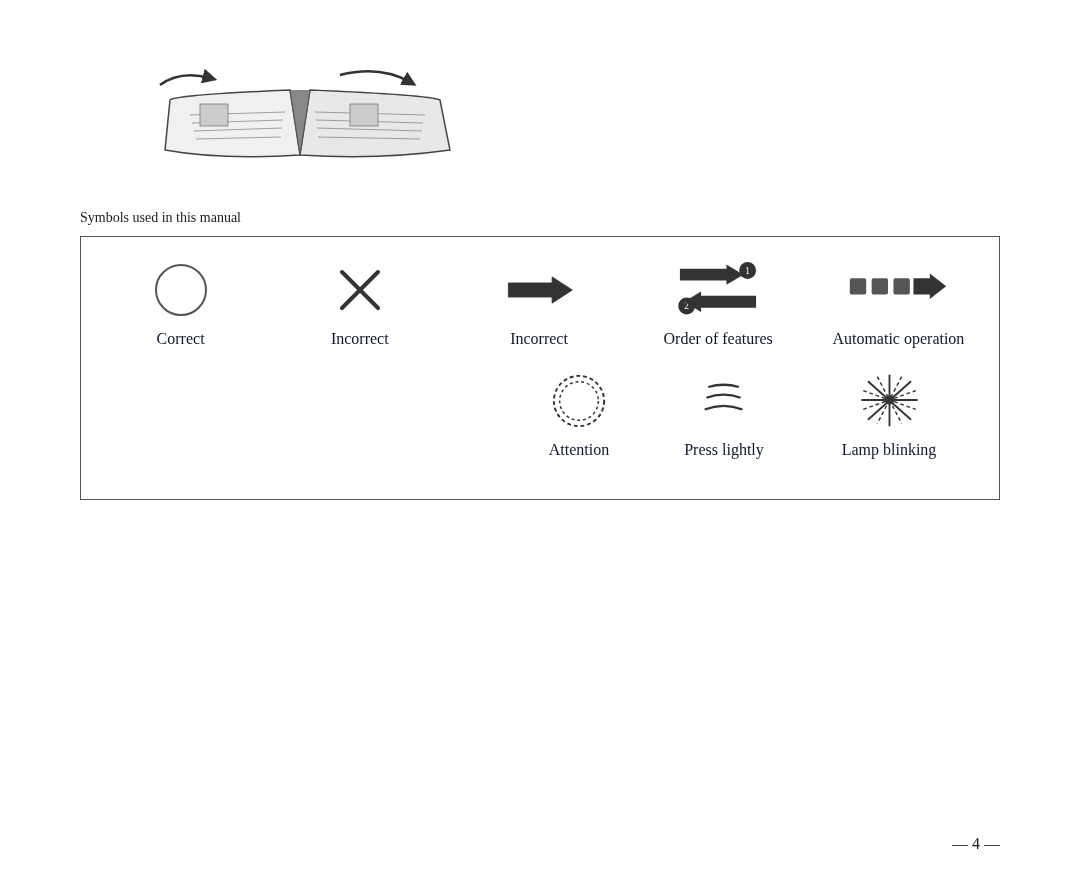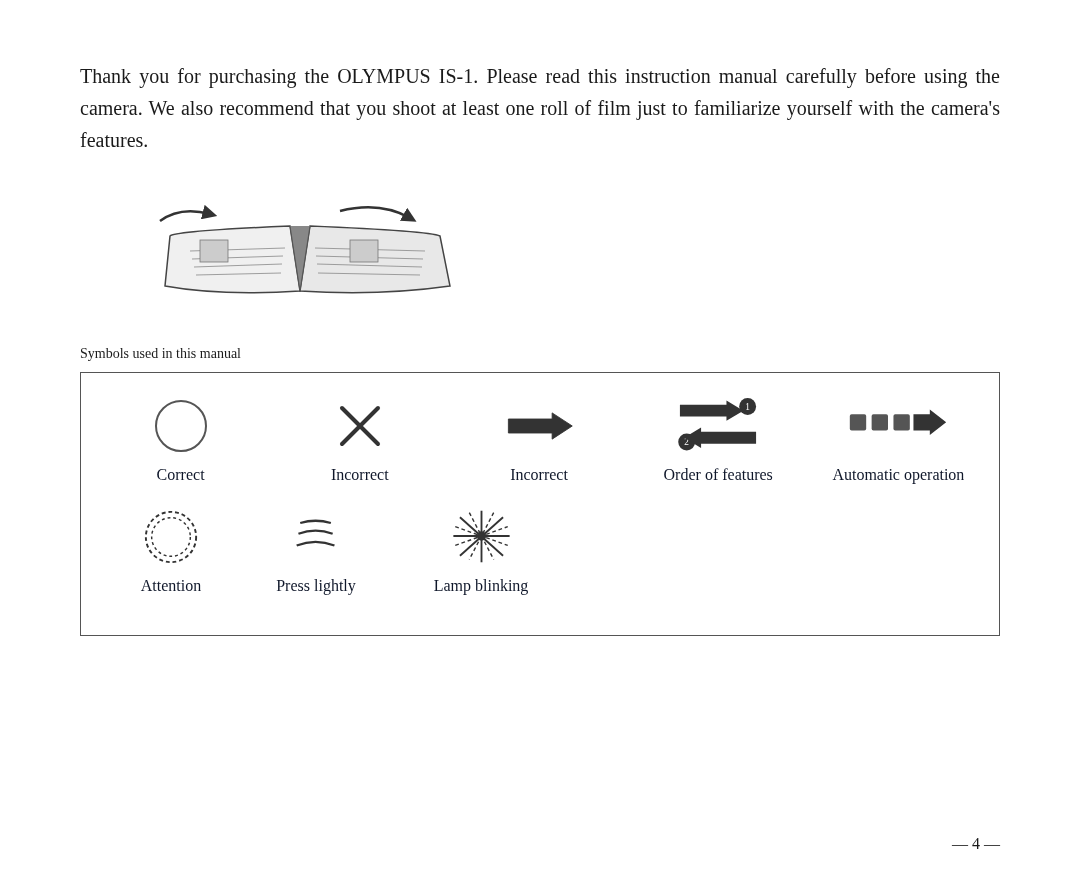--- a/index.html
+++ b/index.html
@@ -145,21 +145,20 @@
     .lamp-blink svg {
       width: 75px;
       height: 65px;
     }
   </style>
 </head>
 <body>
 
 <div class="page">
 
-  <p class="intro-text">Thank you for purchasing the OLYMPUS IS-1. Please read this instruction manual carefully before using the camera. We also recommend that you shoot at least one roll of film just to familiarize yourself with the camera's features.</p>
 
   <div class="book-illustration">
     <svg class="book-svg" viewBox="0 0 360 120" xmlns="http://www.w3.org/2000/svg">
 
       <path d="M 40 25 Q 60 10 90 18" stroke="#333" stroke-width="2.5" fill="none" marker-end="url(#arrowhead-left)"></path>
 
       <path d="M 220 15 Q 260 5 290 22" stroke="#333" stroke-width="2.5" fill="none" marker-end="url(#arrowhead-right)"></path>
 
       <path d="M 50 40 Q 55 35 170 30 L 180 95 Q 100 100 45 90 Z" fill="#f0f0f0" stroke="#444" stroke-width="1.5"></path>
 
@@ -257,21 +256,21 @@
             <rect x="50" y="5" width="18" height="18" fill="#555" rx="2"></rect>
 
             <polygon points="72,5 90,5 90,0 108,14 90,28 90,23 72,23" fill="#333"></polygon>
           </svg>
         </div>
         <span class="symbol-label">Automatic operation</span>
       </div>
 
     </div>
 
-    <div class="symbols-row" style="justify-content: flex-start; gap: 0; padding: 0 10px;">
+    <div class="symbols-row" style="justify-content: flex-end; gap: 0; padding: 0 10px;">
 
       <div class="symbol-item" style="min-width:140px;">
         <div class="symbol-icon attention-circle">
           <svg viewBox="0 0 60 60" xmlns="http://www.w3.org/2000/svg">
             <circle cx="30" cy="30" r="26" fill="none" stroke="#333" stroke-width="2" stroke-dasharray="4,3"></circle>
             <circle cx="30" cy="30" r="20" fill="none" stroke="#333" stroke-width="1.5" stroke-dasharray="3,3"></circle>
           </svg>
         </div>
         <span class="symbol-label">Attention</span>
       </div>

